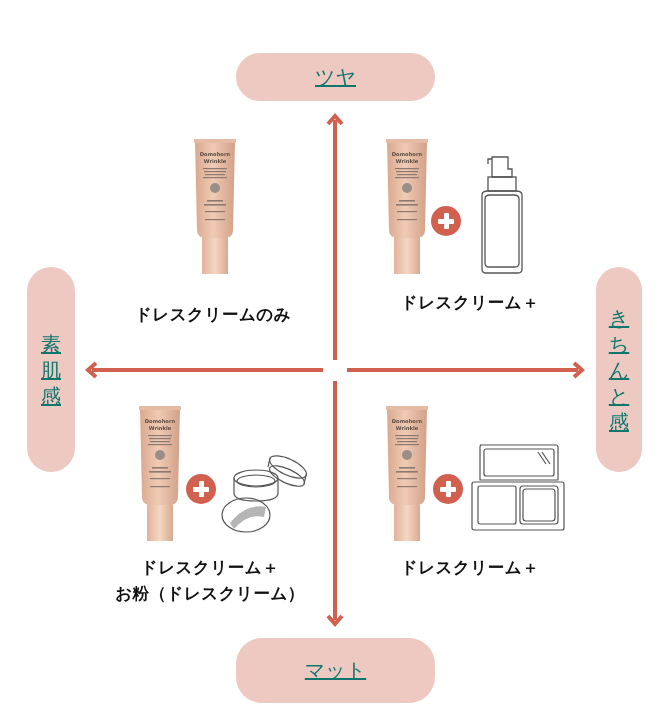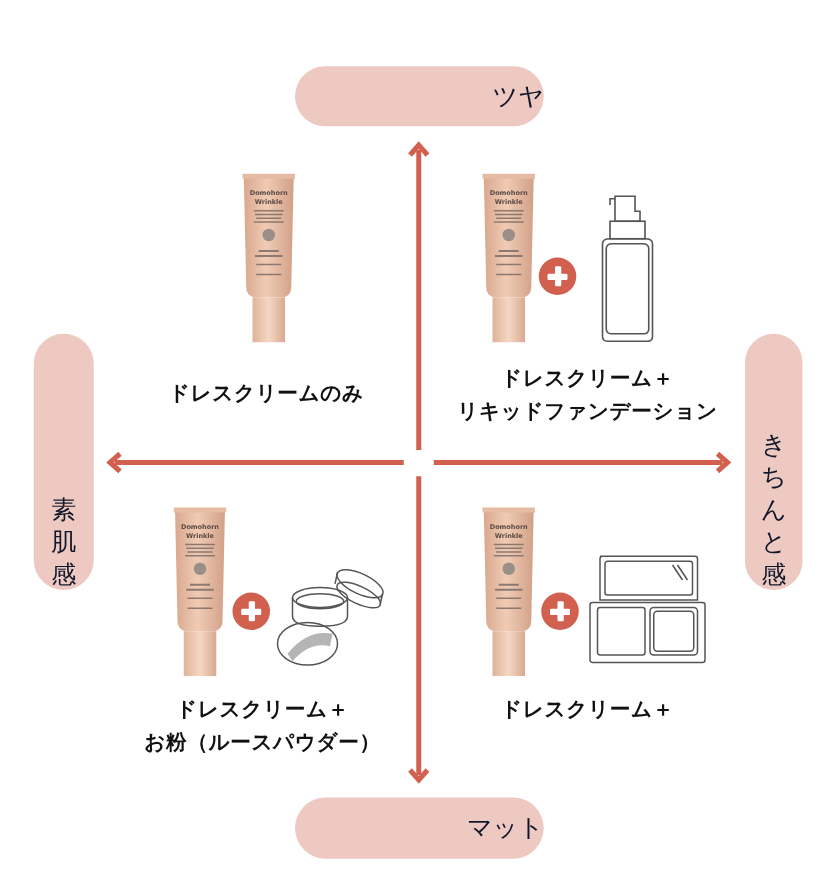--- a/index.html
+++ b/index.html
@@ -1,37 +1,37 @@
 <!DOCTYPE html>
 <html><head>
 <meta charset="utf-8">
 <style>
   html, body { margin:0; padding:0; background:#ffffff; }
   body { width:670px; height:716px; position:relative; overflow:hidden;
          font-family:"DejaVu Sans", sans-serif; color:#111; }
-  .pill { position:absolute; background:#eec9c2; display:flex; align-items:center; justify-content:flex-end;
-          font-size:20px; color:#0f172a; }
+  .pill { position:absolute; background:#eec9c2; display:flex; align-items:center; justify-content:center;
+          font-size:20px; color:#0f766e;text-decoration:underline; }
   .pill.h { border-radius:26px; }
   .pill.v { border-radius:24px; flex-direction:column; }
   .pill.v span.ch { display:block; line-height:26px; font-size:20px; }
   .label { position:absolute; text-align:center; font-weight:bold; font-size:16.5px; line-height:26px; color:#111; letter-spacing:0.5px; }
   .tube { position:absolute; }
   .plus { position:absolute; width:30px; height:30px; border-radius:50%; background:#d2604f; }
   .plus::before, .plus::after { content:""; position:absolute; background:#fff; border-radius:1px; }
   .plus::before { left:7px; top:12.5px; width:16px; height:5px; }
   .plus::after { left:12.5px; top:7px; width:5px; height:16px; }
   .illus { position:absolute; }
 </style>
 </head>
 <body>
 
 <div class="pill h" style="left:236px; top:53px; width:199px; height:48px;">
   <span>ツヤ</span>
 </div>
-<div class="pill h" style="left:236px; top:638px; width:199px; height:49px;">
+<div class="pill h" style="left:236px; top:638px; width:199px; height:65px;">
   <span>マット</span>
 </div>
 <div class="pill v" style="left:27px; top:267px; width:48px; height:205px;">
   <span class="ch">素</span>
   <span class="ch">肌</span>
   <span class="ch">感</span>
 </div>
 <div class="pill v" style="left:596px; top:267px; width:46px; height:205px;">
   <span class="ch">き</span>
   <span class="ch">ち</span>
@@ -105,42 +105,41 @@
   <g fill="none" stroke="#555" stroke-width="1.3">
     <path d="M14 2 L30 2 L30 14 L34 14 L34 22 L14 22 Z"></path>
     <path d="M14 4 L10 4 L10 9"></path>
     <rect x="10" y="22" width="28" height="14"></rect>
     <path d="M4 40 Q4 36 10 36 L38 36 Q44 36 44 40 L44 114 Q44 118 40 118 L8 118 Q4 118 4 114 Z"></path>
     <path d="M7 44 Q7 40 12 40 L36 40 Q41 40 41 44 L41 108 Q41 112 37 112 L11 112 Q7 112 7 108 Z"></path>
   </g>
 </svg>
 <div class="label" style="left:350px; top:290px; width:240px;">
   <div>ドレスクリーム＋</div>
-  <div>リキッドファンデーション</div>
 </div>
 
 <svg class="tube" style="left:138px; top:405px;" width="44" height="136">
     <use href="#tube"></use>
   </svg>
 <div class="plus" style="left:186px; top:474px;"></div>
 <svg class="illus" style="left:218px; top:445px;" width="95" height="95" viewBox="0 0 95 95">
   <g fill="none" stroke="#555" stroke-width="1.2">
     <ellipse cx="38" cy="33" rx="22" ry="8"></ellipse>
     <path d="M16 33 L16 48 Q16 56 38 56 Q60 56 60 48 L60 33"></path>
     <ellipse cx="38" cy="36" rx="19" ry="6"></ellipse>
     <ellipse cx="70" cy="22" rx="20" ry="8" transform="rotate(25 70 22)"></ellipse>
     <path d="M52 13 L50 22 M88 30 L86 39"></path>
     <ellipse cx="69" cy="31" rx="19" ry="7" transform="rotate(25 69 31)"></ellipse>
     <ellipse cx="28" cy="70" rx="24" ry="17"></ellipse>
   </g>
   <path d="M12 78 Q28 58 48 62 L46 72 Q30 68 16 84 Z" fill="#b5b5b5"></path>
 </svg>
 <div class="label" style="left:95px; top:555px; width:230px;">
   <div>ドレスクリーム＋</div>
-  <div>お粉（ルースパウダー）</div>
+  <div>お粉（ドレスクリーム）</div>
 </div>
 
 <svg class="tube" style="left:385px; top:405px;" width="44" height="136">
     <use href="#tube"></use>
   </svg>
 <div class="plus" style="left:433px; top:474px;"></div>
 <svg class="illus" style="left:470px; top:442px;" width="98" height="90" viewBox="0 0 98 90">
   <g fill="none" stroke="#555" stroke-width="1.2">
     <path d="M10 3 L86 3 Q88 3 88 5 L88 38 L10 38 L10 5 Q10 3 12 3 Z"></path>
     <rect x="14" y="7" width="70" height="27" rx="2"></rect>

